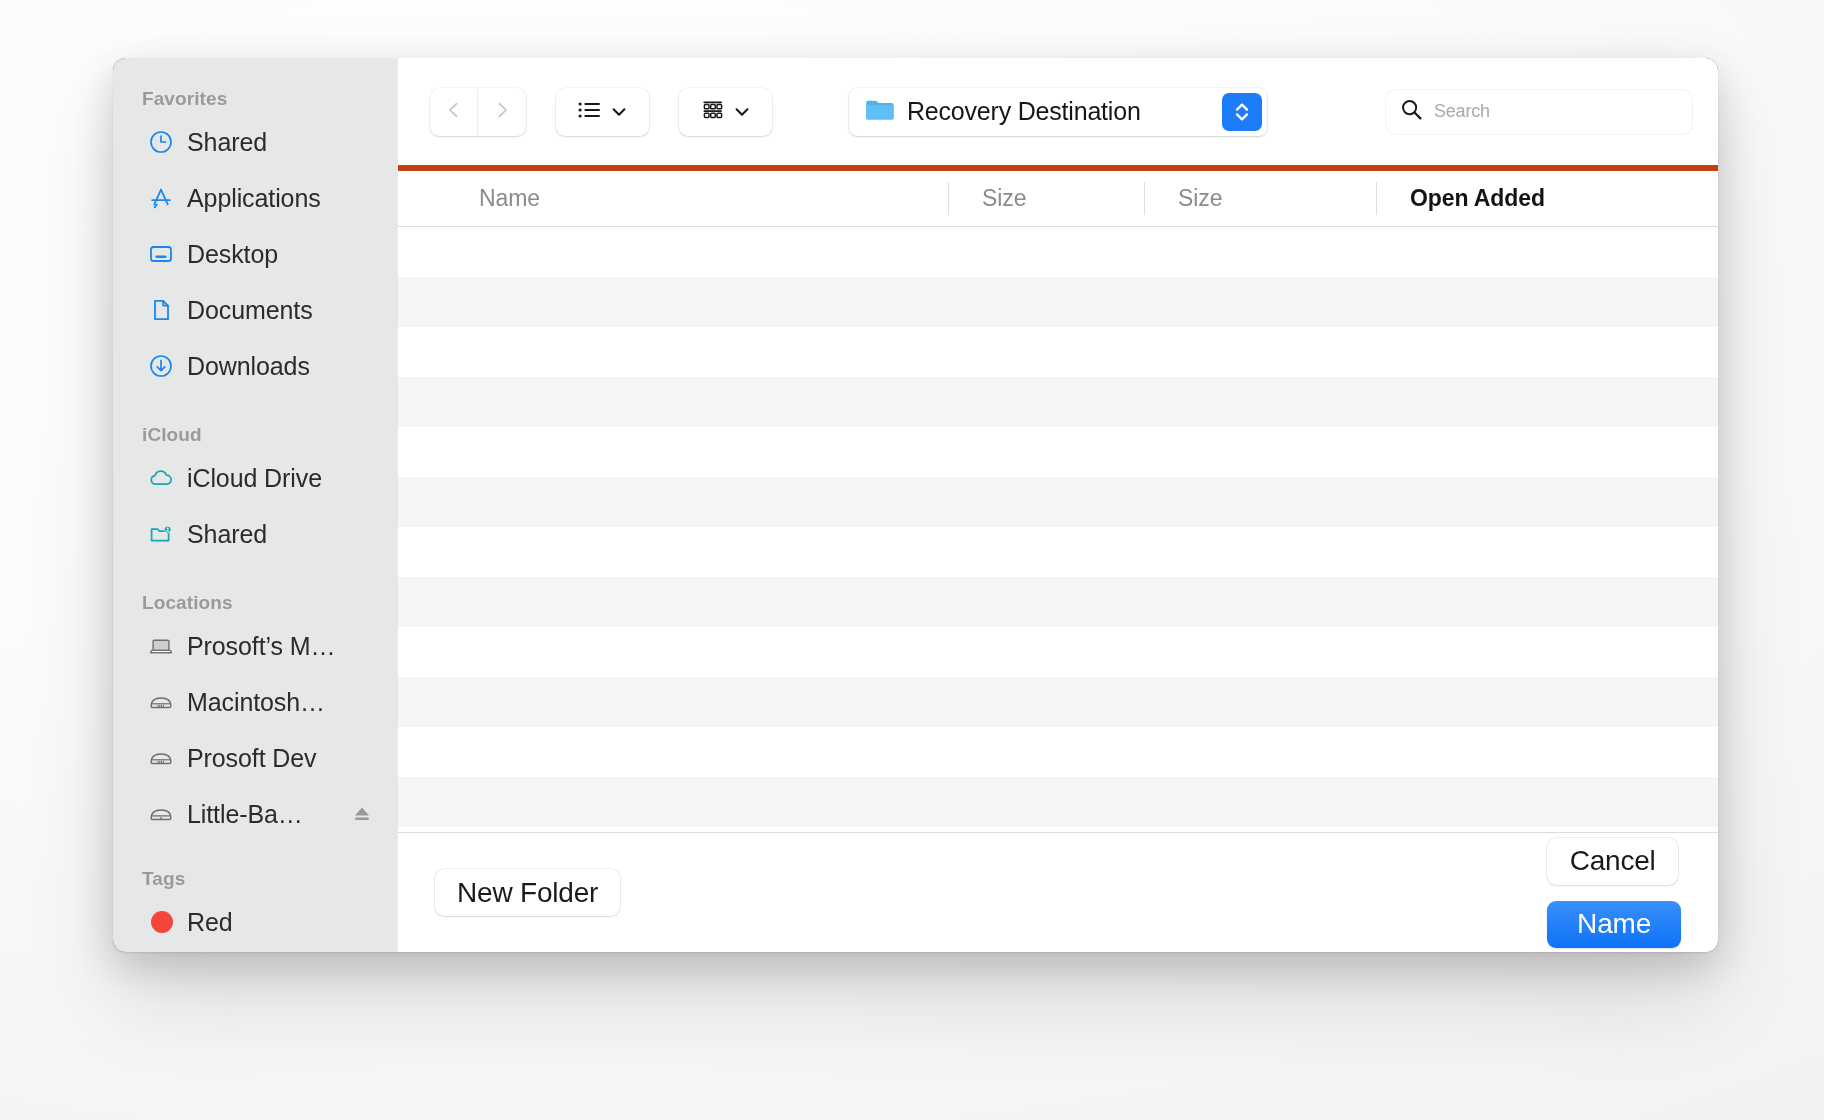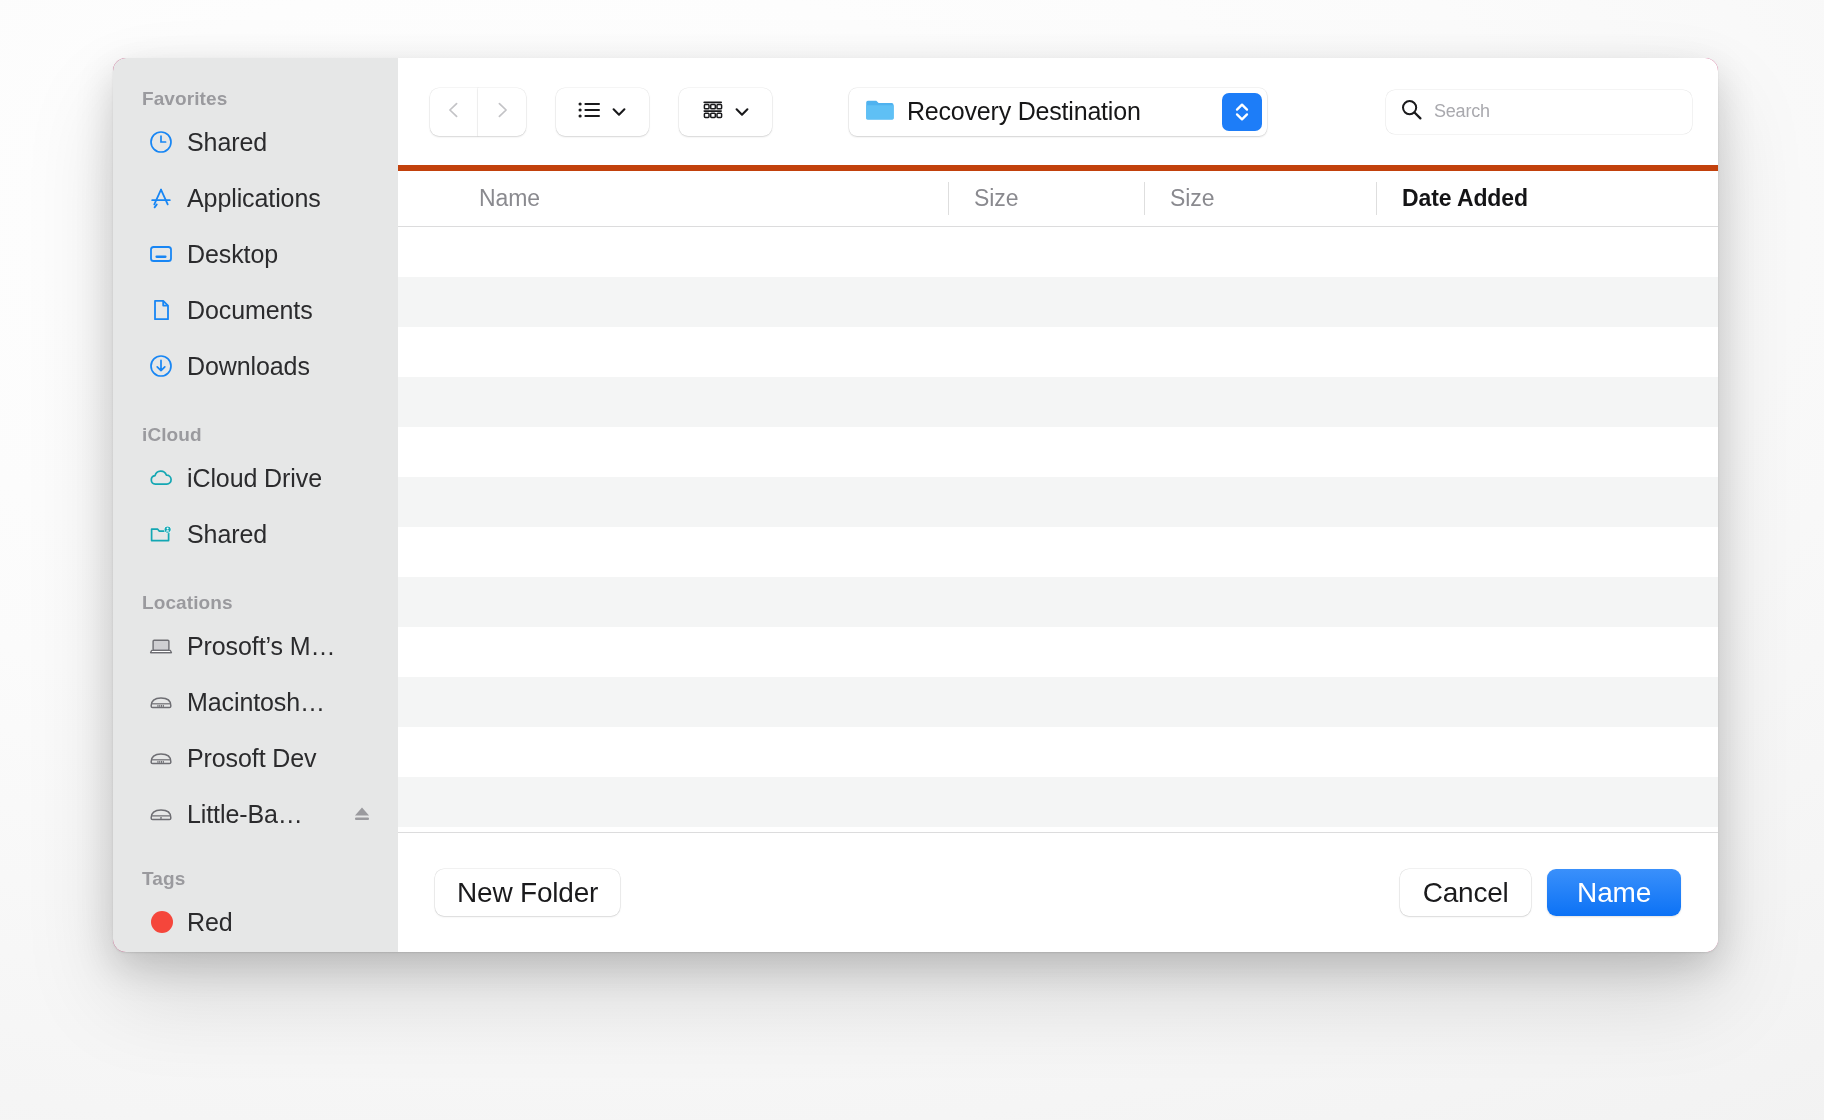--- a/index.html
+++ b/index.html
@@ -225,21 +225,21 @@
     border-bottom: 1px solid #dcdcdd;
   }
 
   .col {
     font-size: 23px;
     color: #8a8a8f;
     letter-spacing: -0.1px;
     display: flex;
     align-items: center;
     height: 100%;
-    padding-left: 26px;
+    padding-left: 34px;
     position: relative;
   }
   .col + .col::before {
     content: "";
     position: absolute;
     left: 0;
     top: 11px;
     bottom: 11px;
     width: 1px;
     background: #dedede;
@@ -294,21 +294,21 @@
   }
 
   .btn-primary {
     background: linear-gradient(180deg, #3a90fb 0%, #0c72f5 100%);
     color: #ffffff;
     padding: 0 30px;
     box-shadow: 0 1px 2px rgba(0,0,0,0.12);
   }
 
   #new-folder-btn { min-width: 159px; }
-  #right-buttons { margin-left: auto; display: flex; align-items: flex-start; gap: 16px; }
+  #right-buttons { margin-left: auto; display: flex; align-items: flex-start; gap: 16px; flex-direction: column; }
   #cancel-btn { min-width: 131px; }
   #open-btn { min-width: 127px; }
 </style>
 </head>
 <body>
 
 <div id="desktop"></div>
 
 <div id="dialog">
 
@@ -554,21 +554,21 @@
             </svg>
         </span>
         <input id="search-input" type="text" placeholder="Search" style="">
       </div>
     </div>
 
     <div id="col-header">
       <div class="col col-name">Name</div>
       <div class="col col-size">Size</div>
       <div class="col col-kind">Size</div>
-      <div class="col col-date sorted">Date Added</div>
+      <div class="col col-date sorted">Open Added</div>
     </div>
 
     <div id="file-list">
       <div class="row"></div>
       <div class="row alt"></div>
       <div class="row"></div>
       <div class="row alt"></div>
       <div class="row"></div>
       <div class="row alt"></div>
       <div class="row"></div>

